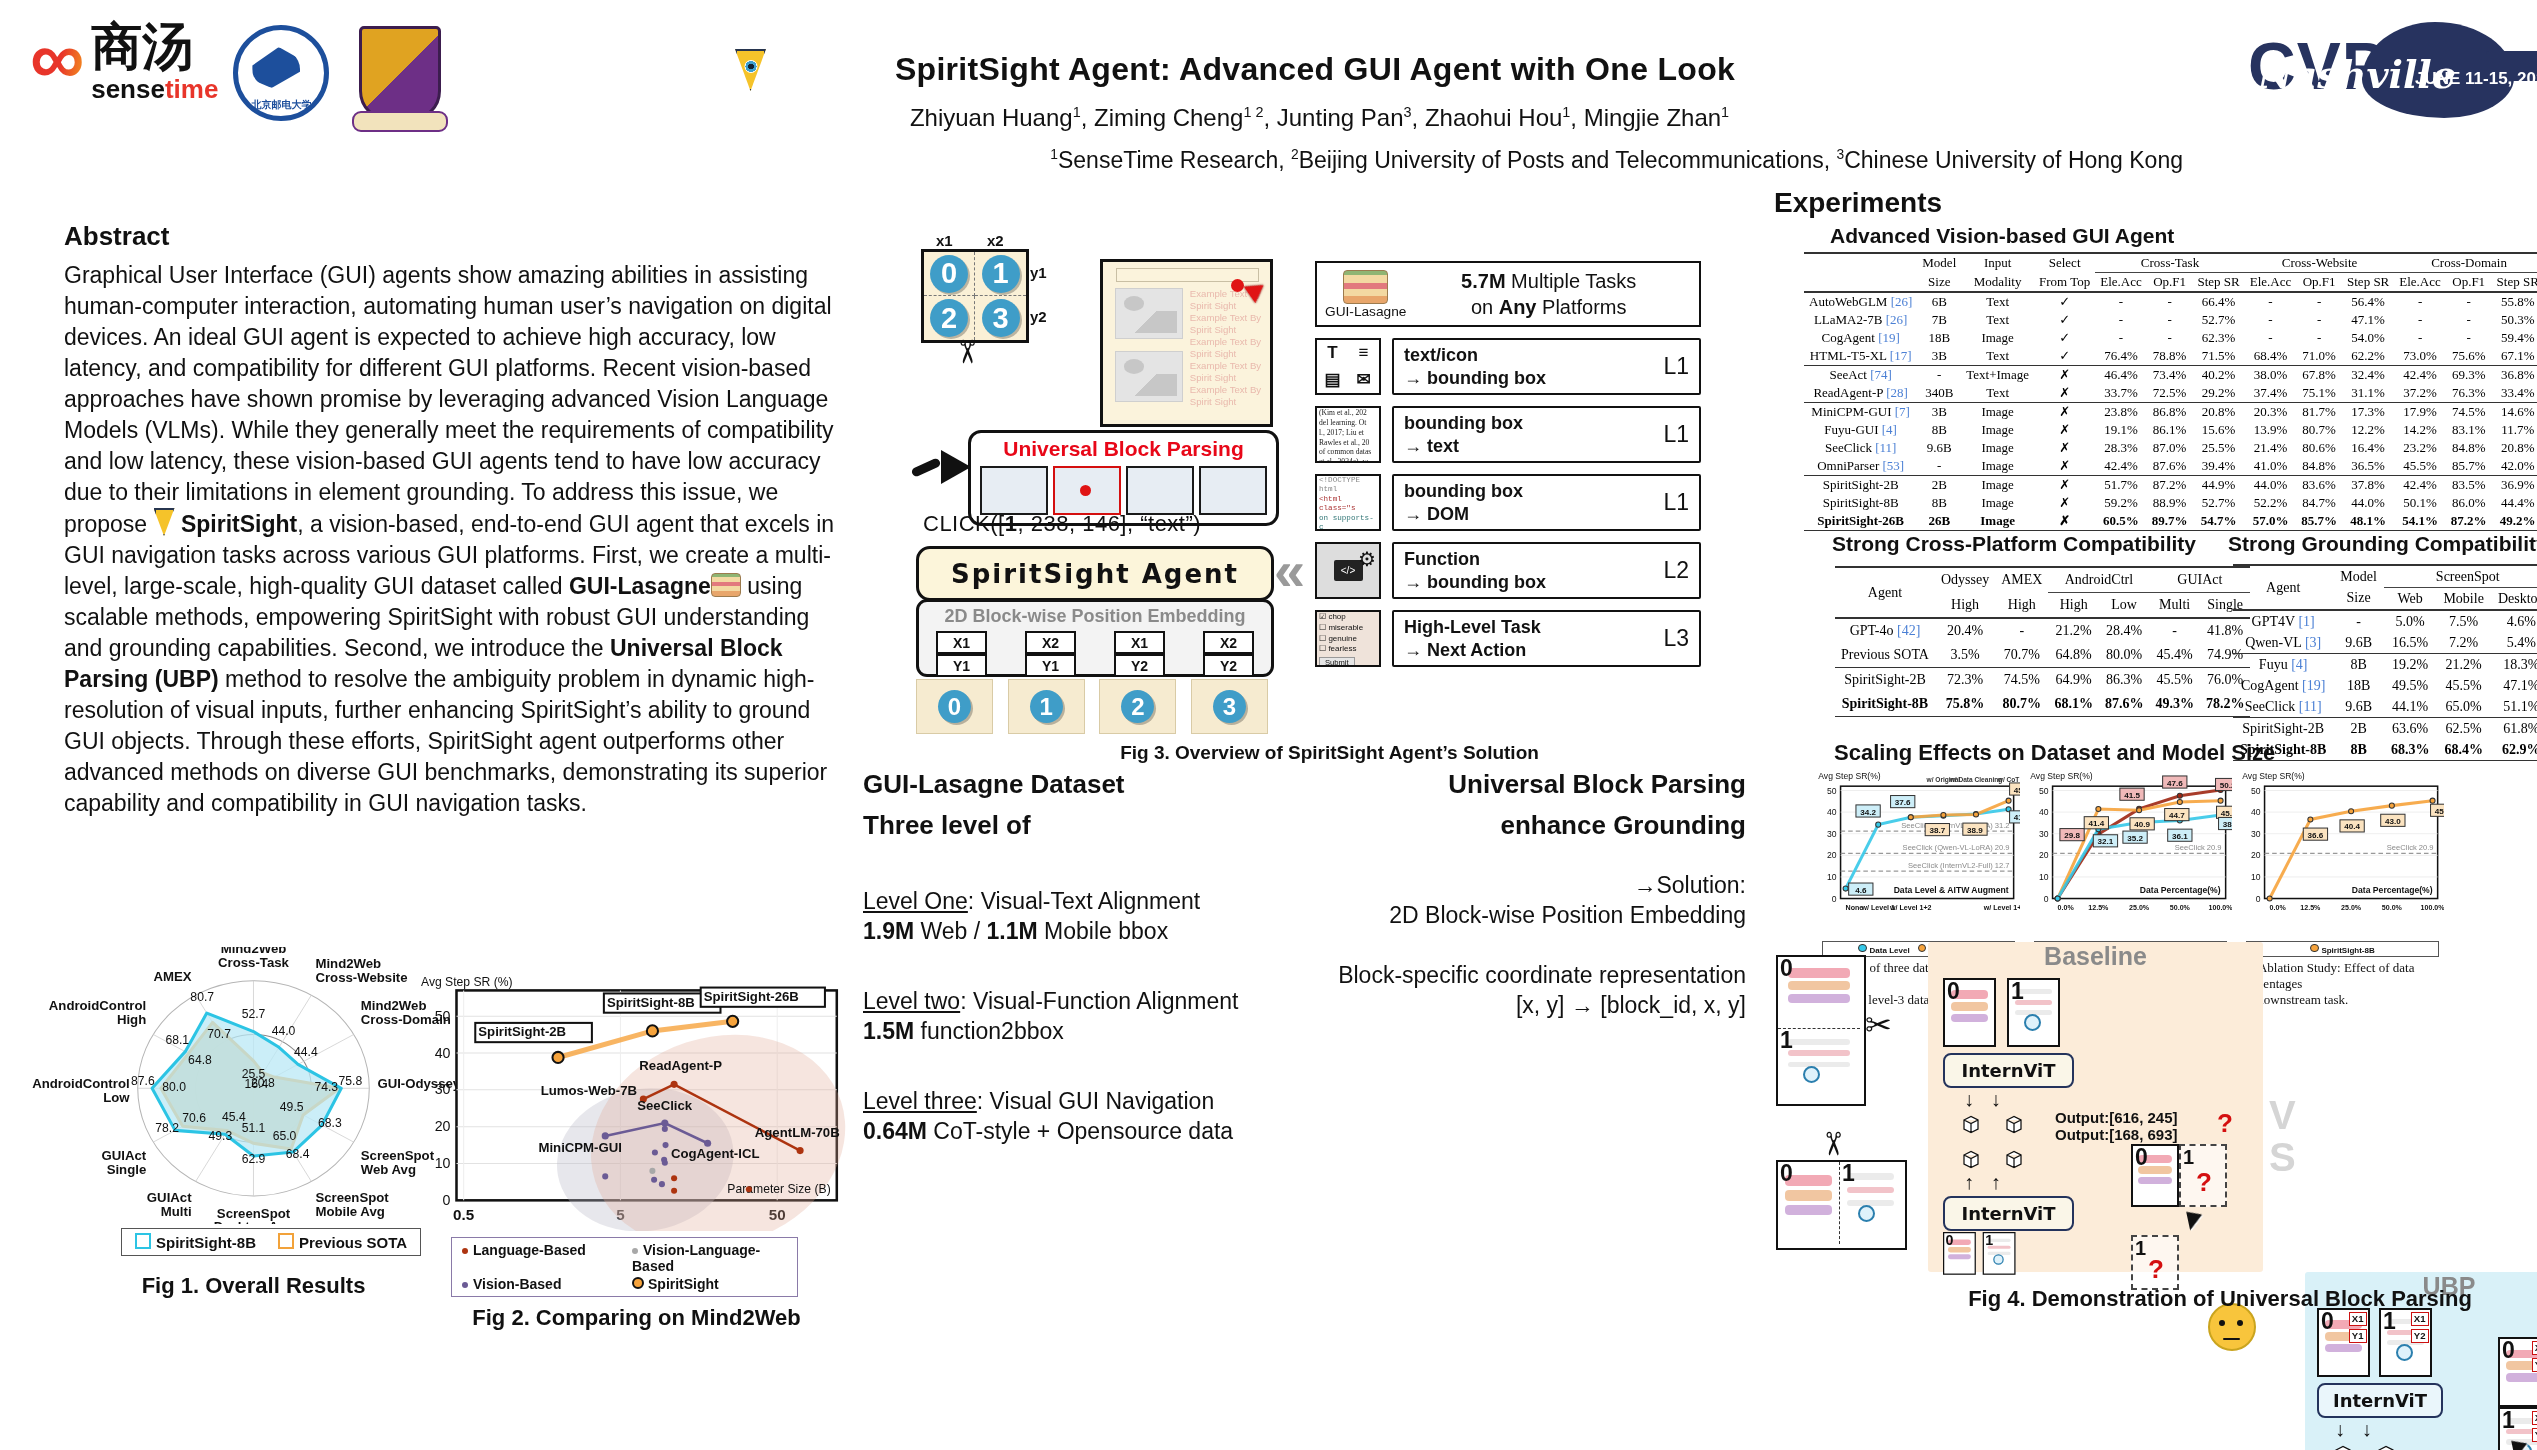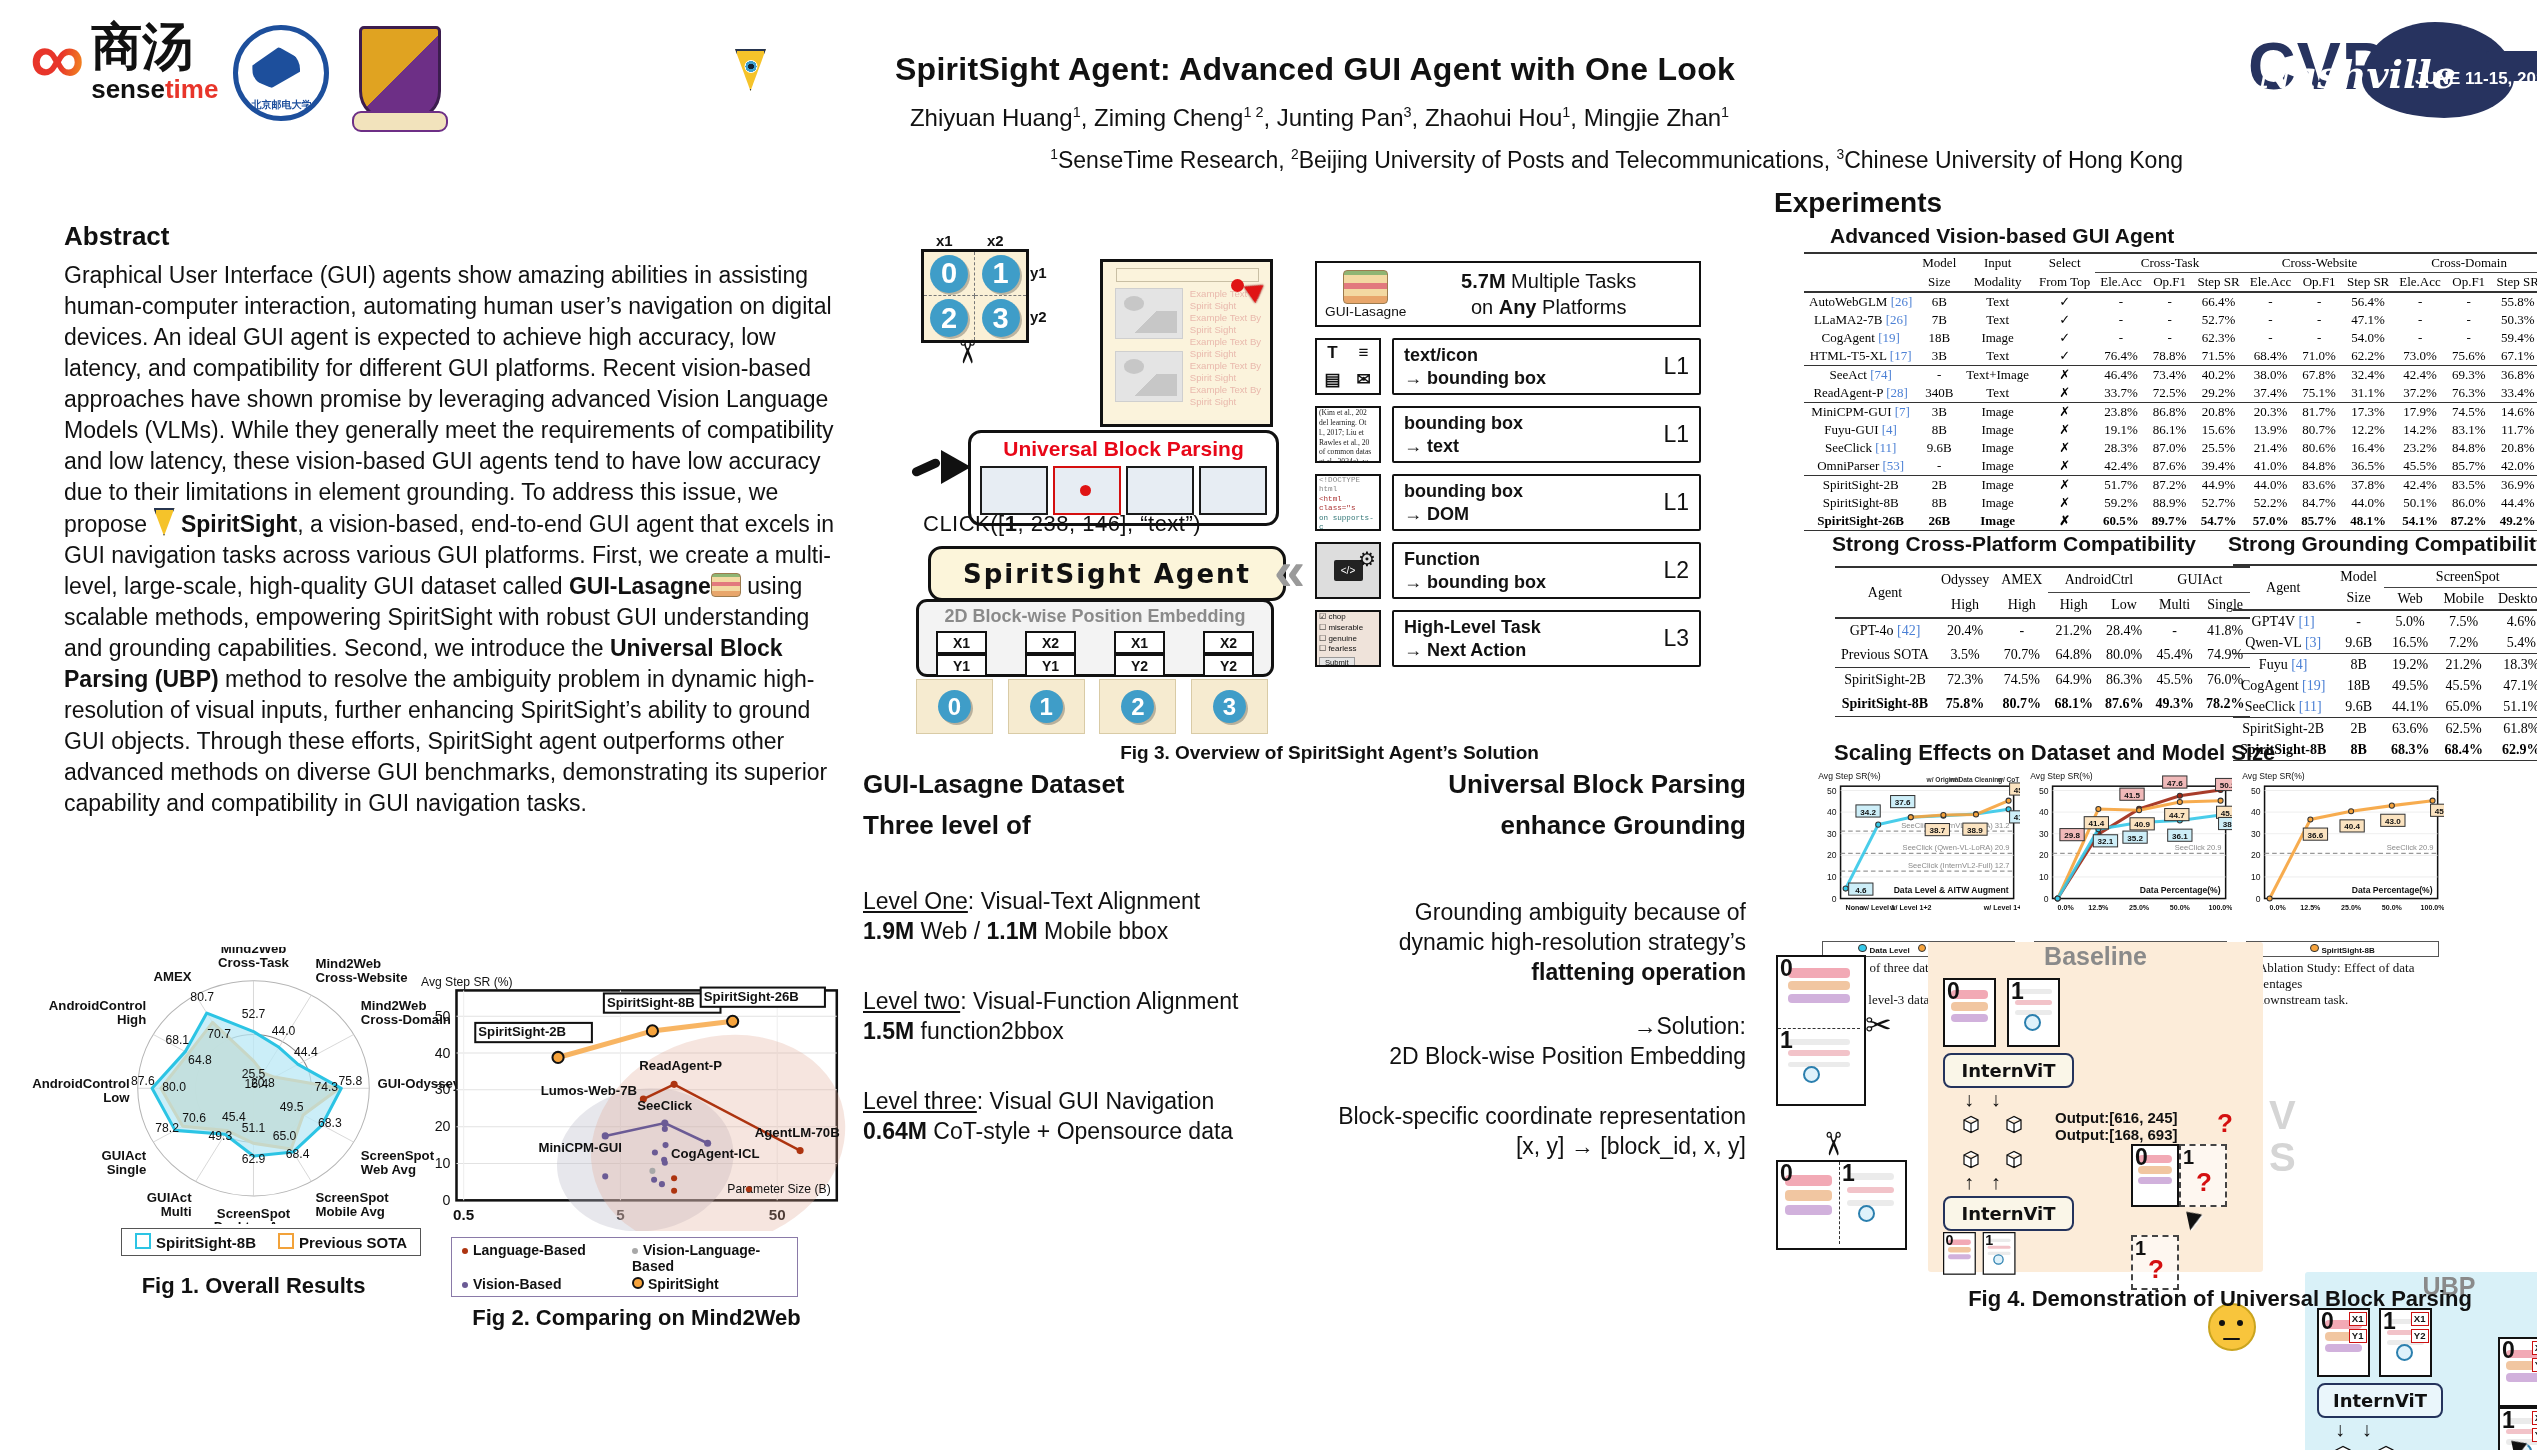--- a/index.html
+++ b/index.html
@@ -64,21 +64,21 @@
   .cursor-red{position:absolute;width:0;height:0;border-left:17px solid #e01414;border-top:10px solid transparent;
       border-bottom:10px solid transparent;transform:rotate(-35deg);filter:drop-shadow(0 0 1px #700);}
   .reddot{position:absolute;border-radius:50%;background:#e01414;}
   .ubpbox{background:#fff;border:3px solid #111;border-radius:13px;text-align:center;}
   .ubpbox .ttl{color:#e80718;font-weight:800;font-size:21px;margin-top:4px;}
   .ubpbox .blocks{display:flex;justify-content:space-between;padding:5px 9px 8px;}
   .ubpbox .blk{width:64px;height:45px;background:#e7edf3;border:2.5px solid #1a1a1a;position:relative;}
   .ubpbox .blk.sel{border-color:#d40f0f;}
   .clickline{font-size:22px;letter-spacing:0.5px;}
   .agentbox{background:#fcf5da;border:3px solid #111;border-radius:14px;display:flex;align-items:center;
-            justify-content:center;font-size:26px;font-weight:700;font-family:"DejaVu Sans",sans-serif;letter-spacing:2px;margin-left:12px;}
+            justify-content:center;font-size:26px;font-weight:700;font-family:"DejaVu Sans",sans-serif;letter-spacing:2px;}
   .chev{font-size:56px;color:#9a9a9a;font-weight:700;line-height:1;}
   .pebox{background:#f3f3f3;border:3px solid #111;border-radius:11px;}
   .pebox .ttl{color:#8a8a8a;font-weight:800;font-size:18px;text-align:center;margin-top:4px;}
   .pairs{display:flex;justify-content:space-between;padding:4px 17px 0;}
   .pair div{width:47px;border:2px solid #111;background:#fff;font-size:14px;font-weight:700;text-align:center;padding:1.5px 0;}
   .thumbrow{display:flex;justify-content:space-between;}
   .thumb{width:75px;height:53px;background:#f6ebd0;border:1px solid #d9cba6;display:flex;align-items:center;justify-content:center;}
   .thumb .bnum{width:33px;height:33px;font-size:24px;}
   .tasksbox .hdr{border:2.5px solid #111;background:#fff;display:flex;align-items:center;}
   .taskrow{display:flex;align-items:center;margin-top:11px;}
@@ -532,21 +532,20 @@
         <div><span style="text-decoration: underline;">Level three</span><span>: Visual GUI Navigation</span></div>
         <div><span style="font-weight: 700;">0.64M</span><span> CoT-style + Opensource data</span></div>
       </div>
     </div>
 </div>
 <div class="abs" style="left:1233px;top:764px;width:513px;text-align:right;">
   <div class="sec-h">
     <div>Universal Block Parsing</div>
     <div>enhance Grounding</div>
   </div>
-  <div class="sec-item" style="margin-top:51px;"><span>Grounding ambiguity because of</span><br><span>dynamic high-resolution strategy’s</span><br><span style="font-weight: 700;">flattening operation</span></div>
   <div class="sec-item" style="margin-top:24px;"><span>→Solution:</span><br><span>2D Block-wise Position Embedding</span></div>
   <div class="sec-item" style="margin-top:30px;"><span>Block-specific coordinate representation</span><br><span>[x, y] → [block_id, x, y]</span></div>
 </div>
 
 <div class="abs" id="exp-h" style="left:1774px;top:187px;">Experiments</div>
 
 <div class="abs tbl-title" style="left:1830px;top:224px;">Advanced Vision-based GUI Agent</div>
 <div class="abs" id="main-table" style="left:1804px;top:252px;">
     <table class="paper">
       <thead>

